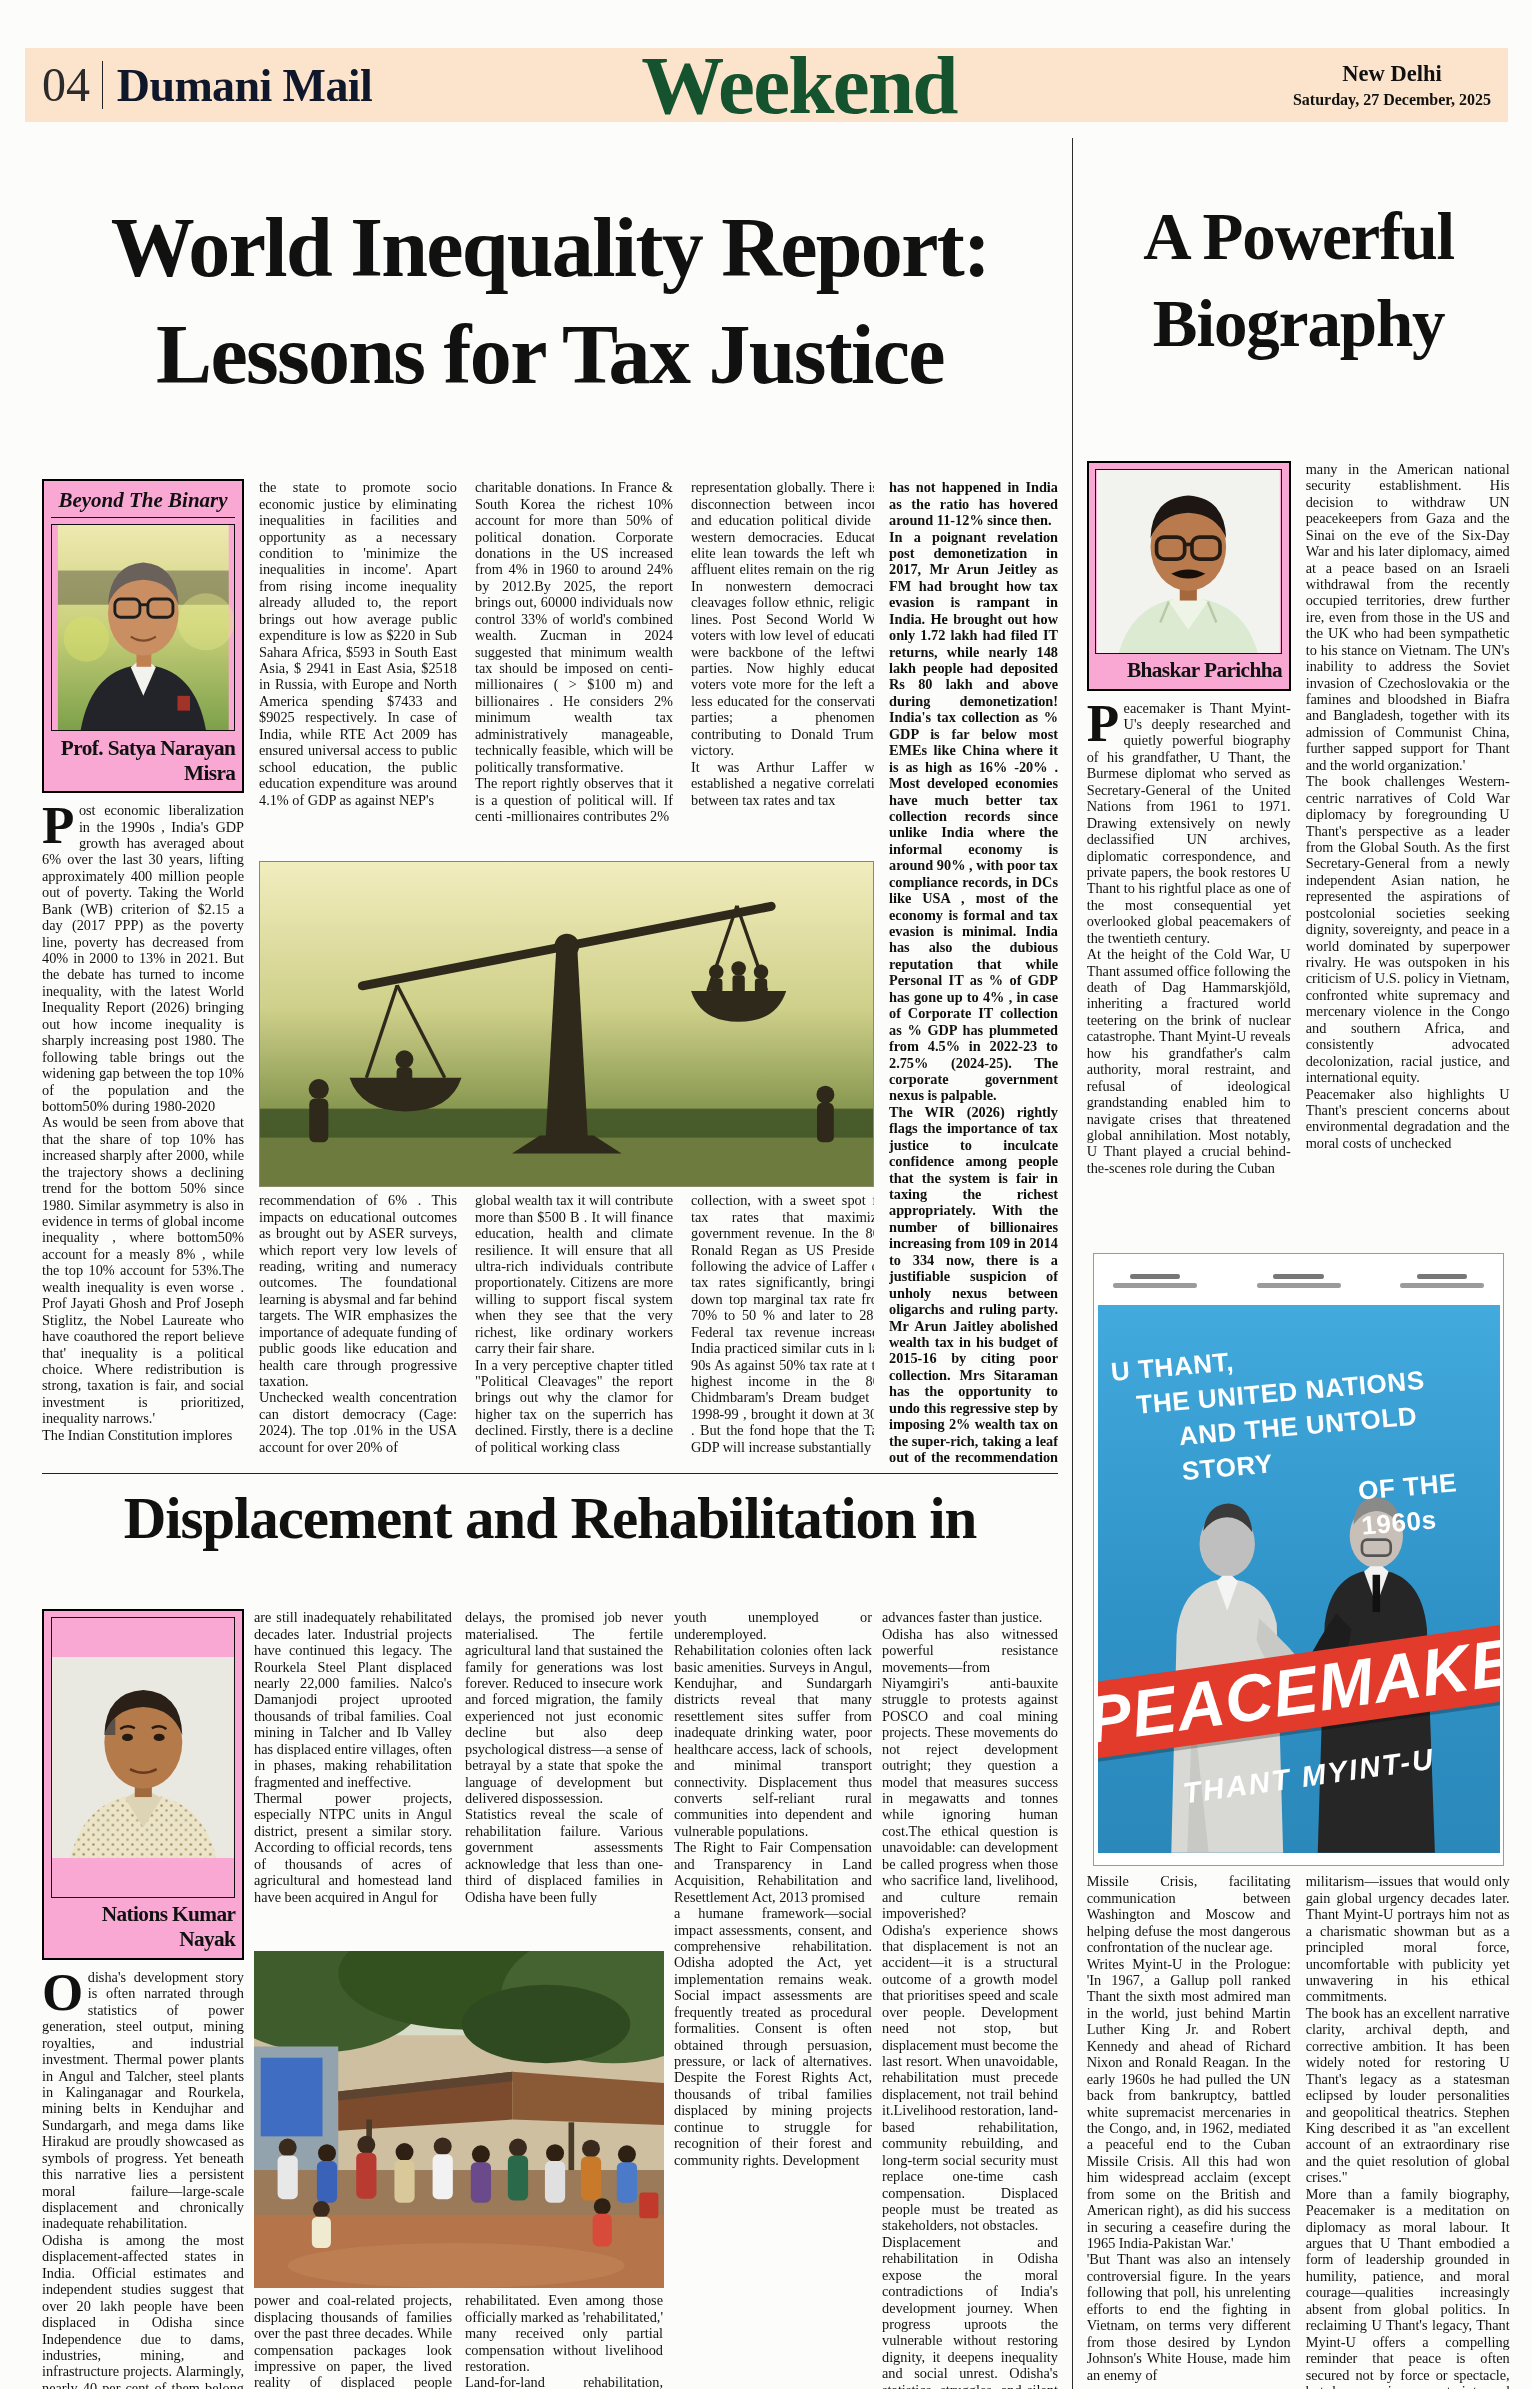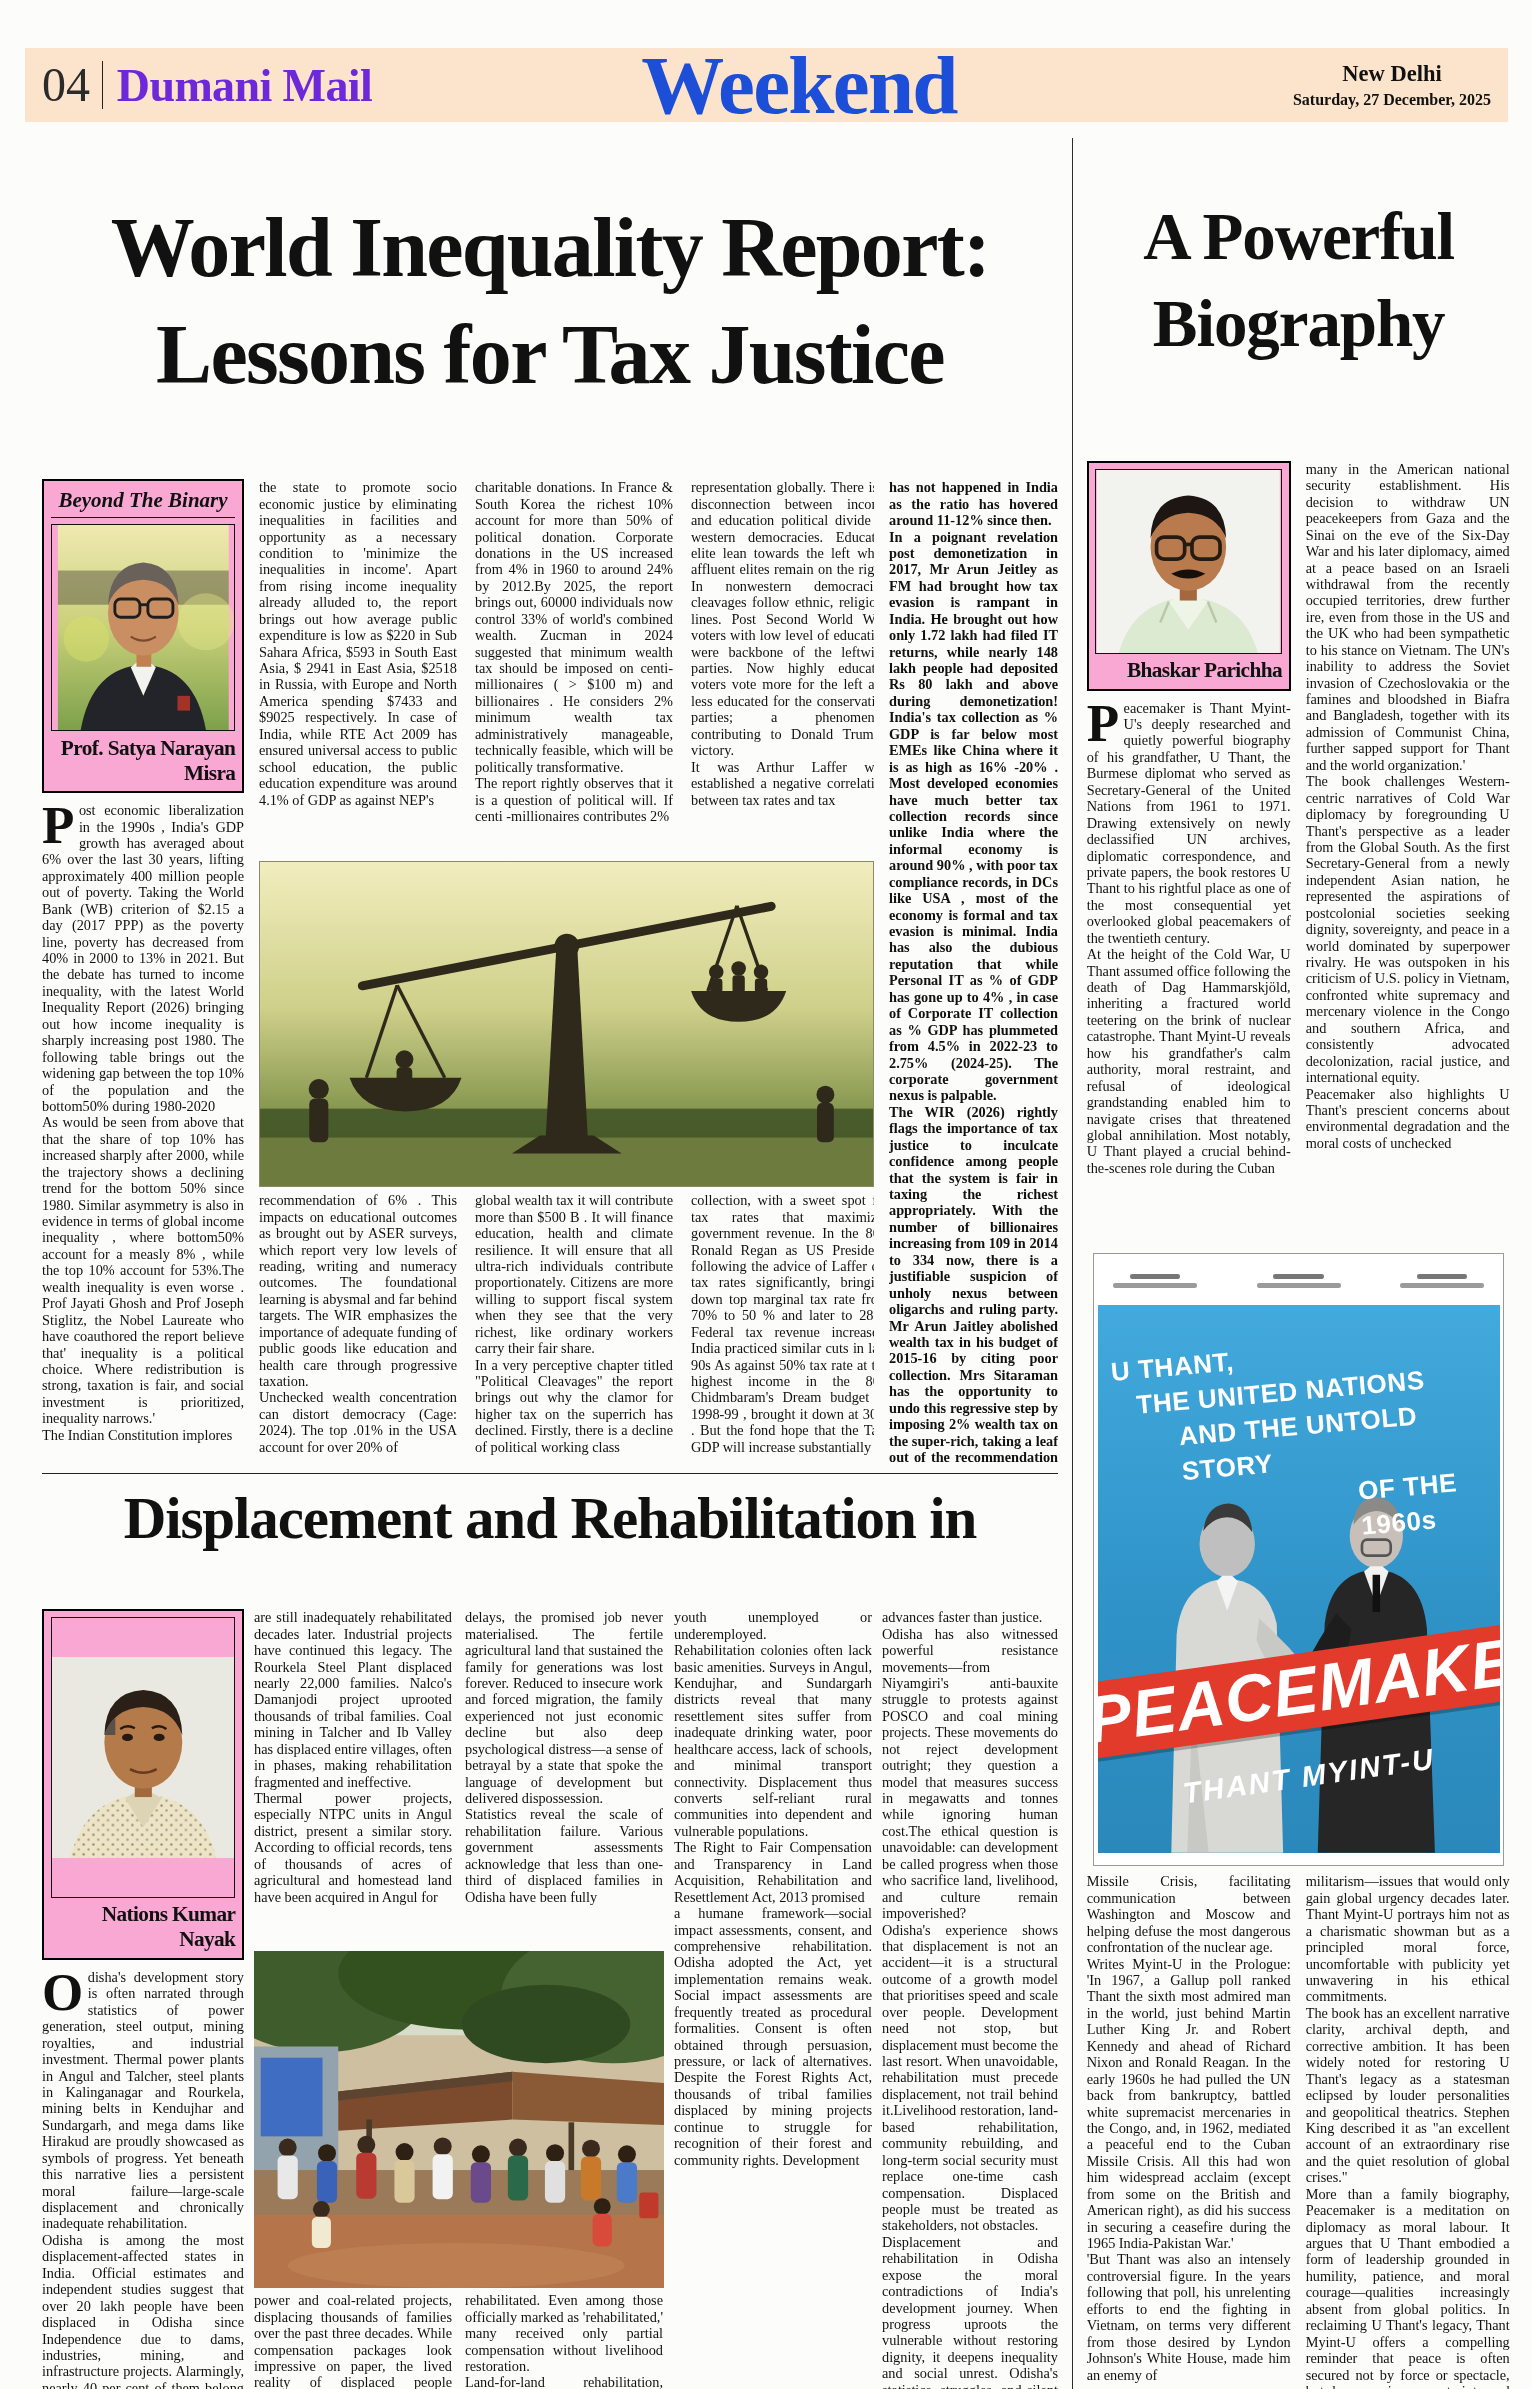--- a/index.html
+++ b/index.html
@@ -1,21 +1,21 @@
 <!DOCTYPE html>
 <html style="font-size:9px"><head>
 <meta charset="utf-8">
 <style>
   html,body{margin:0;padding:0;background:#e8e8e8;}
   .page{position:relative;width:1533px;height:2389px;background:#fcfcfa;font-family:"Liberation Serif",serif;color:#111;overflow:hidden;}
   
   .masthead{margin:48px 25px 0 25px;height:74px;background:#fbe3cc;display:flex;align-items:center;padding:0 17px;box-sizing:border-box;}
   .mh-pageno{font-size:48px;font-weight:400;color:#2b2b2b;padding-right:12.3px;border-right:1.7px solid #222;line-height:1;}
-  .mh-title{font-size:46px;font-weight:bold;color:#6d28d9;padding-left:13.5px;letter-spacing:-0.6px;}
-  .mh-section{flex:1;text-align:center;font-size:83px;font-weight:bold;color:#1d4ed8;letter-spacing:-1.7px;line-height:1;margin-right:67px;}
+  .mh-title{font-size:46px;font-weight:bold;color:#0f172a;padding-left:13.5px;letter-spacing:-0.6px;}
+  .mh-section{flex:1;text-align:center;font-size:83px;font-weight:bold;color:#14532d;letter-spacing:-1.7px;line-height:1;margin-right:67px;}
   .mh-right{text-align:center;font-weight:bold;line-height:1.35;}
   .mh-city{font-size:22.5px;}
   .mh-date{font-size:16px;}
   
   .content{display:flex;margin:15.7px 25px 0 42px;gap:13.5px;}
   .left-region{width:1016px;flex:0 0 auto;}
   .v-divider{width:1.7px;background:#2c2c2c;flex:0 0 auto;}
   .right-region{width:424px;flex:0 0 auto;}
   
   .art1-headline{height:229px;text-align:center;font-size:84px;font-weight:bold;line-height:1.28;letter-spacing:-1.7px;overflow:hidden;}

